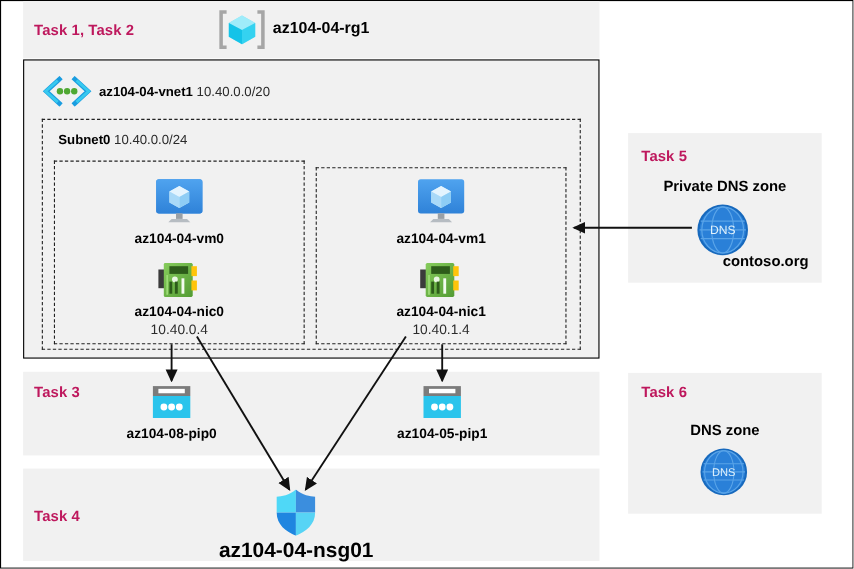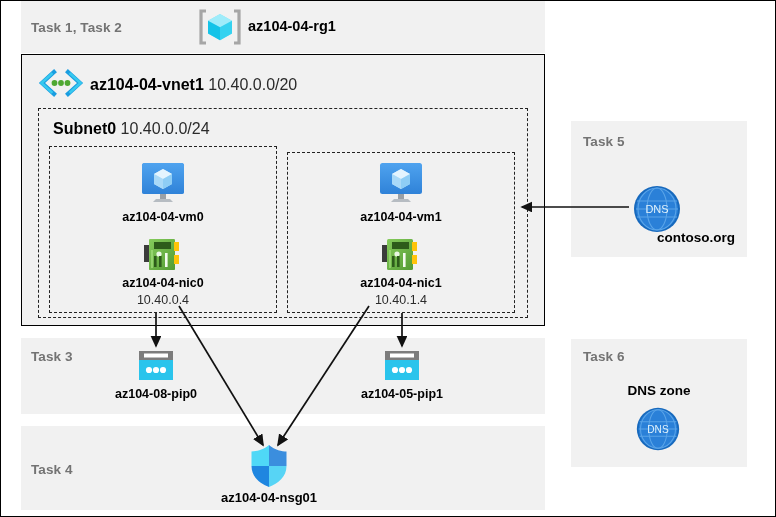--- a/index.html
+++ b/index.html
@@ -19,21 +19,21 @@
     box-sizing: border-box;
     overflow: hidden;
   }
   .panel {
     position: absolute;
     background: #f1f1f1;
     box-sizing: border-box;
   }
   .task-label {
     position: absolute;
-    color: #737373;
+    color: #be185d;
     font-weight: bold;
     font-size: 13.5px;
     letter-spacing: 0.1px;
     white-space: nowrap;
   }
   .vnet-box {
     position: absolute;
     background: #f1f1f1;
     border: 1.5px solid #000000;
     box-sizing: border-box;
@@ -47,21 +47,21 @@
   .label-bold {
     font-weight: bold;
     color: #000000;
   }
   .label-reg {
     font-weight: normal;
     color: #2b2b2b;
   }
   .hdr {
     position: absolute;
-    font-size: 16px;
+    font-size: 12px;
     white-space: nowrap;
   }
   .node-caption {
     position: absolute;
     text-align: center;
     font-size: 12.5px;
     font-weight: bold;
     color: #000000;
     white-space: nowrap;
   }
@@ -287,24 +287,25 @@
         </clipPath>
       </defs>
       <g clip-path="url(#shieldclip)">
         <rect x="0" y="0" width="21" height="22" fill="#4fd8f7"></rect>
         <rect x="21" y="0" width="21" height="22" fill="#3b8ede"></rect>
         <rect x="0" y="22" width="21" height="22" fill="#1f86e0"></rect>
         <rect x="21" y="22" width="21" height="22" fill="#57d4f5"></rect>
       </g>
     </svg>
   </div>
-  <div class="node-caption" style="left:198px; top:489px; width:140px; font-size:13px;">az104-04-nsg01</div>
+  <div class="node-caption" style="left:198px; top:489px; width:140px; font-size:19px;">az104-04-nsg01</div>
 
   <div class="panel" style="left:570px; top:120px; width:176px; height:136px;"></div>
   <div class="task-label" style="left:582px; top:133px;">Task 5</div>
+  <div class="zone-title" style="left:570px; top:161px; width:176px;">Private DNS zone</div>
 
   <div class="icon" style="left:631px; top:183px; width:50px; height:50px;">
     <svg width="50" height="50" viewBox="0 0 50 50">
       <circle cx="25" cy="25" r="23" fill="#1769bd"></circle>
       <circle cx="25" cy="25" r="21" fill="#2a80d8"></circle>
       <g stroke="#5aa4e8" stroke-width="1.1" fill="none">
         <ellipse cx="25" cy="25" rx="10" ry="21"></ellipse>
         <ellipse cx="25" cy="25" rx="19" ry="21"></ellipse>
         <line x1="5" y1="17" x2="45" y2="17"></line>
         <line x1="4" y1="25" x2="46" y2="25"></line>

